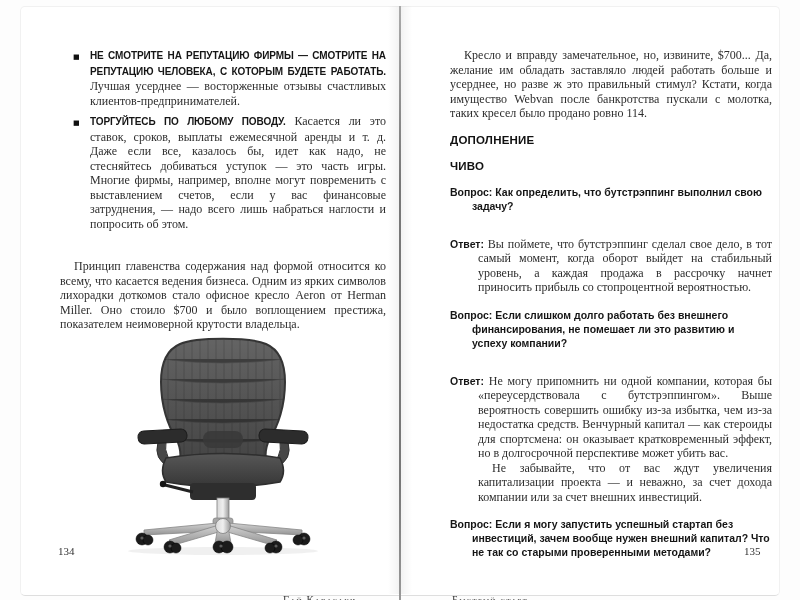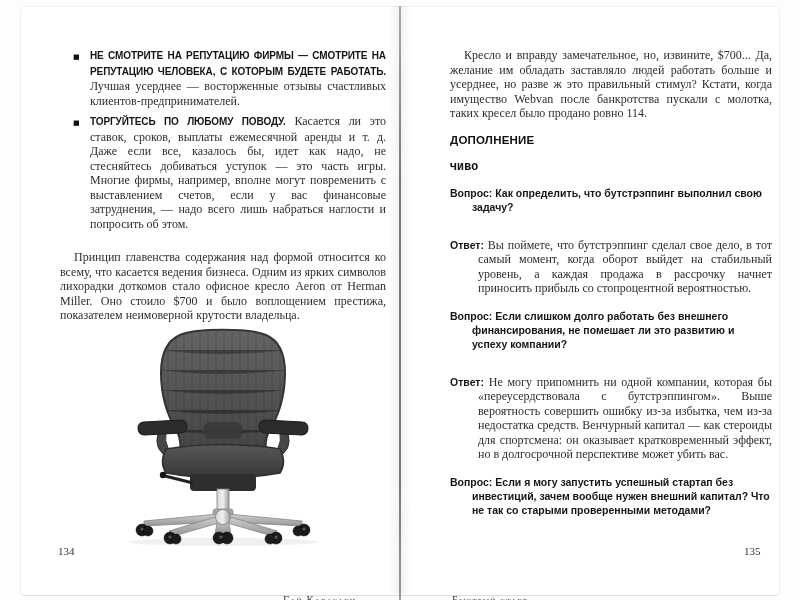--- a/index.html
+++ b/index.html
@@ -25,28 +25,28 @@
   p{margin:0;}
 
   
   ul.bullets{list-style:none;margin:0;padding:0;}
   ul.bullets li{position:relative;margin:0 0 6px 30px;}
   .bullet-mark{position:absolute;left:-17px;top:2px;font-size:7px;color:#111;
           font-family:"DejaVu Sans", sans-serif;}
   .lead{font-family:"Liberation Sans", sans-serif;font-weight:bold;font-size:10px;
           letter-spacing:-0.1px;color:#151515;}
 
-  .para{margin-top:19px;}
+  .para{margin-top:28px;}
 
   figure.chair{margin:2px auto 0;width:230px;}
 
   
   .h-section{font-family:"Liberation Sans", sans-serif;font-weight:bold;font-size:11.5px;
           color:#111;margin-top:13px;letter-spacing:0.2px;}
-  .h-sub{font-family:Liberation Mono, monospace;font-weight:bold;font-size:11.5px;
+  .h-sub{font-family:Liberation Sans, sans-serif;font-weight:bold;font-size:11.5px;
           color:#111;margin-top:14px;letter-spacing:0.2px;}
   .question{font-family:"Liberation Sans", sans-serif;font-weight:bold;font-size:10.5px;
           line-height:14px;color:#151515;margin-top:13px;padding-left:22px;text-indent:-22px;
           text-align:left;}
   .answer{margin-top:24px;}
   .answer p.hang{padding-left:28px;text-indent:-28px;}
   .answer p.inner{padding-left:28px;text-indent:14px;}
   .a-label{font-family:"Liberation Sans", sans-serif;font-weight:bold;font-size:10.5px;color:#151515;}
 
   
@@ -196,20 +196,21 @@
       <div class="answer serif">
         <p class="hang"><span class="a-label">Ответ:</span> <span>Вы поймете, что бутстрэппинг сделал свое дело, в тот самый момент, когда оборот выйдет на стабильный уровень, а каждая продажа в рассрочку начнет приносить прибыль со стопроцентной вероятностью.</span></p>
       </div>
 
       <div class="question">
         <span>Вопрос:</span>
         <span>Если слишком долго работать без внешнего финансирования, не помешает ли это развитию и успеху компании?</span>
       </div>
       <div class="answer serif">
         <p class="hang"><span class="a-label">Ответ:</span> <span>Не могу припомнить ни одной компании, которая бы «переусердствовала с бутстрэппингом». Выше вероятность совершить ошибку из-за избытка, чем из-за недостатка средств. Венчурный капитал — как стероиды для спортсмена: он оказывает кратковременный эффект, но в долгосрочной перспективе может убить вас.</span></p>
+        <p class="inner">Не забывайте, что от вас ждут увеличения капитализации проекта — и неважно, за счет дохода компании или за счет внешних инвестиций.</p>
       </div>
 
       <div class="question">
         <span>Вопрос:</span>
         <span>Если я могу запустить успешный стартап без инвестиций, зачем вообще нужен внешний капитал? Что не так со старыми проверенными методами?</span>
       </div>
 
     </div>
   </div>
 

